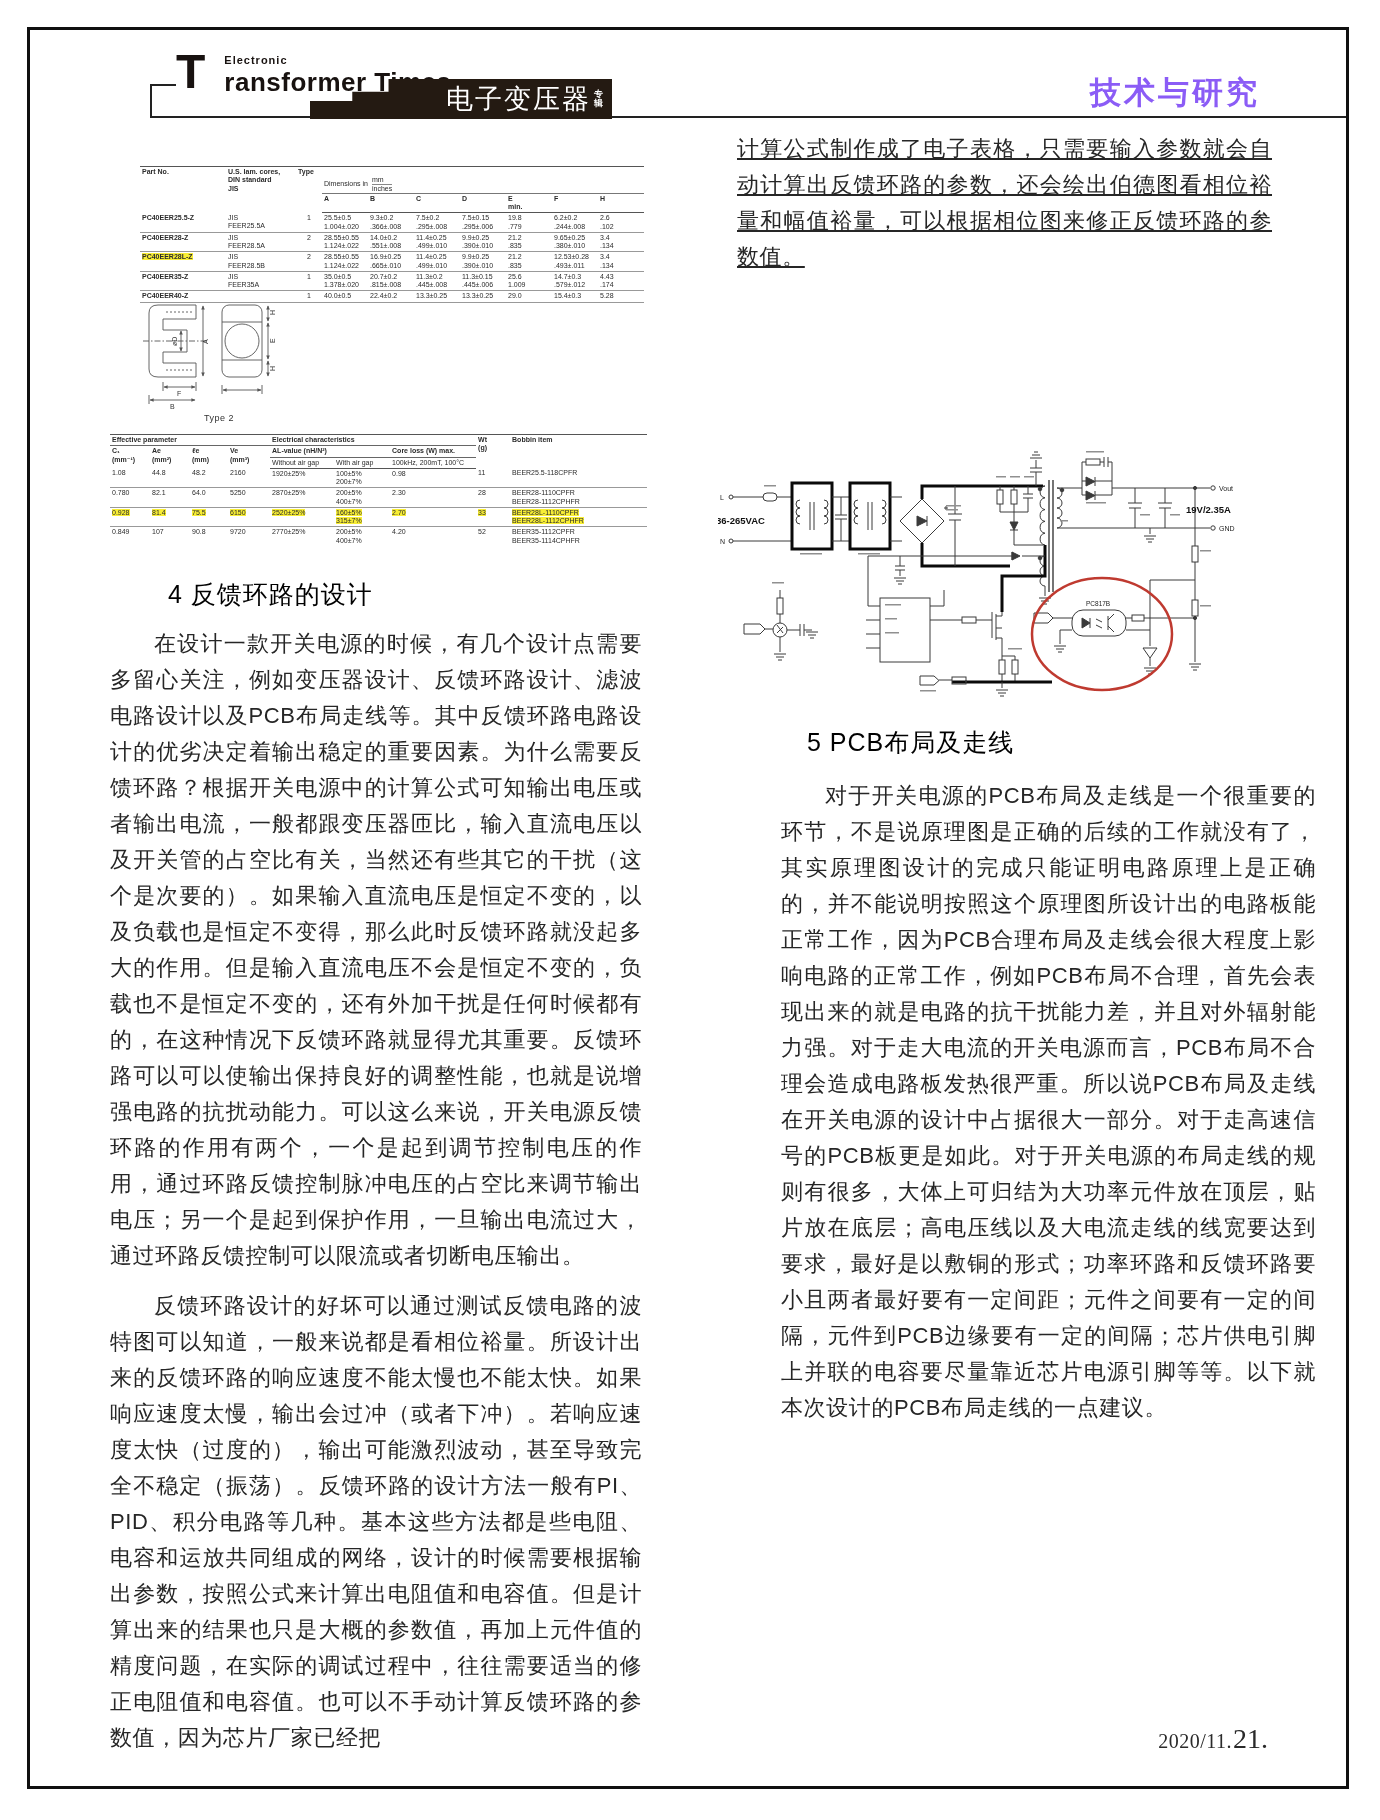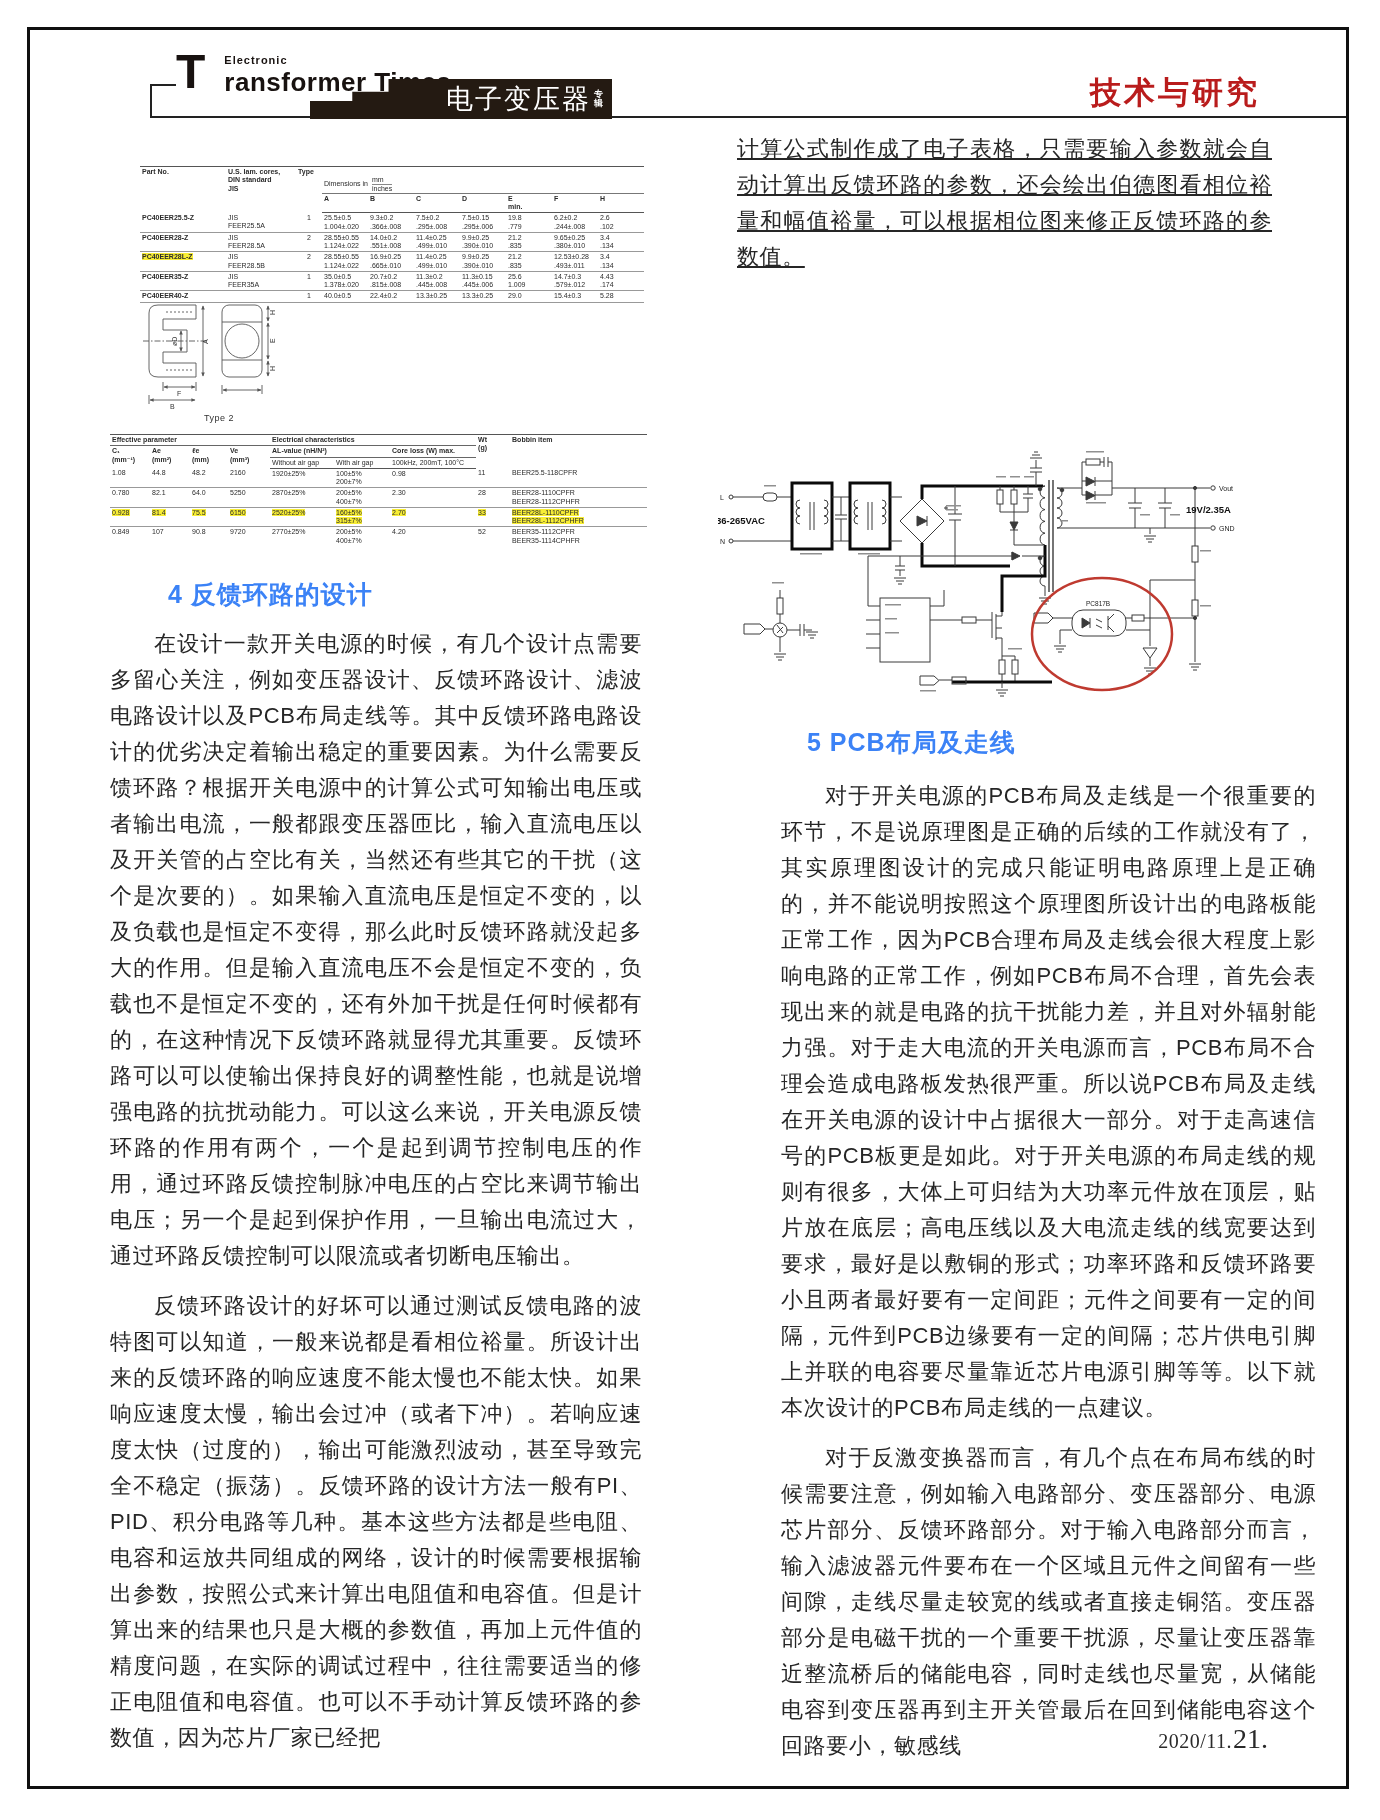--- a/index.html
+++ b/index.html
@@ -17,21 +17,21 @@
   .logo-dash{position:absolute;left:478px;top:86px;width:28px;height:3px;background:#1a1a1a;}
   .hdr-tick{position:absolute;left:150px;top:84px;width:26px;height:2px;background:#222;}
   .hdr-vert{position:absolute;left:150px;top:84px;width:2px;height:34px;background:#222;}
   .hdr-rule{position:absolute;left:150px;top:116px;width:1196px;height:2px;background:#222;}
   .badge{position:absolute;left:310px;top:79px;width:302px;height:40px;background:#241a12;z-index:3;
          clip-path:polygon(0 55%,14% 55%,14% 32%,26% 32%,26% 0,100% 0,100% 100%,0 100%);
          display:flex;align-items:center;justify-content:flex-end;padding-right:8px;box-sizing:border-box;}
   .badge-text{color:#fff;font-size:27px;font-weight:400;letter-spacing:2px;line-height:1;}
   .badge-sub{color:#fff;font-size:9px;font-weight:700;width:10px;line-height:1.05;margin-left:3px;word-break:break-all;}
   .page-section{position:absolute;left:1090px;top:72px;font-size:31px;font-weight:800;
-                letter-spacing:3px;color:#b91c1c;z-index:3;}
+                letter-spacing:3px;color:#8b5cf6;z-index:3;}
 
   
   table{border-collapse:collapse;table-layout:fixed;}
   th,td{white-space:pre-line;vertical-align:top;padding:1px 2px;font-weight:400;text-align:left;}
   .t1{position:absolute;left:140px;top:166px;width:504px;font-size:7px;line-height:1.18;color:#2b2b2b;}
   .t1 thead tr:first-child th{border-top:1.5px solid #555;}
   .t1 th{font-weight:700;}
   .t1 .dims-th{border-bottom:1px solid #777;font-weight:400;}
   .t1 .dimhead th{border-bottom:1px solid #555;font-weight:700;}
   .t1 tbody td{border-bottom:1px solid #999;}
@@ -46,21 +46,21 @@
   .t2 thead tr:first-child th{border-top:1.5px solid #555;}
   .t2 th{font-weight:700;}
   .t2 .grp{border-bottom:1px solid #666;}
   .t2 .al,.t2 .loss{border-bottom:1px solid #666;}
   .t2 .sub{border-bottom:1px solid #555;font-weight:400;}
   .t2 tbody td{border-bottom:1px solid #999;}
   .hl{background:#f8ee35;}
 
   
   .col{position:absolute;}
-  .sec-title{font-size:25px;font-weight:700;letter-spacing:1px;color:#3b82f6;margin:0 0 0 58px;line-height:32px;}
+  .sec-title{font-size:25px;font-weight:400;letter-spacing:1px;color:#000000;margin:0 0 0 58px;line-height:32px;}
   .sec-title.r{margin-left:26px;}
   .cjk{font-size:22px;line-height:36px;letter-spacing:0.6px;color:#262626;
        text-align:justify;text-justify:inter-ideograph;text-indent:2em;margin:16px 0 0 0;}
   .cjk.noindent{text-indent:0;margin-top:0;text-decoration:underline;}
   .cjk.follow{margin-top:14px;}
 
   
   .coresvg{position:absolute;left:140px;top:296px;}
   .schsvg{position:absolute;left:718px;top:442px;}
   .thin{stroke:#3a3a3a;stroke-width:1;fill:none;}
@@ -629,20 +629,19 @@
     <text class="blab" x="716" y="524">86-265VAC</text>
     <text x="1219" y="491">Vout</text>
     <text x="1219" y="531">GND</text>
     <text class="blab" x="1186" y="513">19V/2.35A</text>
     <text class="slab" x="1086" y="606">PC817B</text>
   </svg>
 
   <div class="col" style="left:737px;top:726px;width:535px;margin-left:44px;">
     <h3 class="sec-title r">5 PCB布局及走线</h3>
     <p class="cjk" style="margin-top:20px;">对于开关电源的PCB布局及走线是一个很重要的环节，不是说原理图是正确的后续的工作就没有了，其实原理图设计的完成只能证明电路原理上是正确的，并不能说明按照这个原理图所设计出的电路板能正常工作，因为PCB合理布局及走线会很大程度上影响电路的正常工作，例如PCB布局不合理，首先会表现出来的就是电路的抗干扰能力差，并且对外辐射能力强。对于走大电流的开关电源而言，PCB布局不合理会造成电路板发热很严重。所以说PCB布局及走线在开关电源的设计中占据很大一部分。对于走高速信号的PCB板更是如此。对于开关电源的布局走线的规则有很多，大体上可归结为大功率元件放在顶层，贴片放在底层；高电压线以及大电流走线的线宽要达到要求，最好是以敷铜的形式；功率环路和反馈环路要小且两者最好要有一定间距；元件之间要有一定的间隔，元件到PCB边缘要有一定的间隔；芯片供电引脚上并联的电容要尽量靠近芯片电源引脚等等。以下就本次设计的PCB布局走线的一点建议。</p>
-    <p class="cjk follow">对于反激变换器而言，有几个点在布局布线的时候需要注意，例如输入电路部分、变压器部分、电源芯片部分、反馈环路部分。对于输入电路部分而言，输入滤波器元件要布在一个区域且元件之间留有一些间隙，走线尽量走较宽的线或者直接走铜箔。变压器部分是电磁干扰的一个重要干扰源，尽量让变压器靠近整流桥后的储能电容，同时走线也尽量宽，从储能电容到变压器再到主开关管最后在回到储能电容这个回路要小，敏感线</p>
   </div>
 
   <div class="footer">
     <span class="issue">2020/11.</span>
     <span class="pageno">21.</span>
   </div>
 </div>
 
 </body></html>

